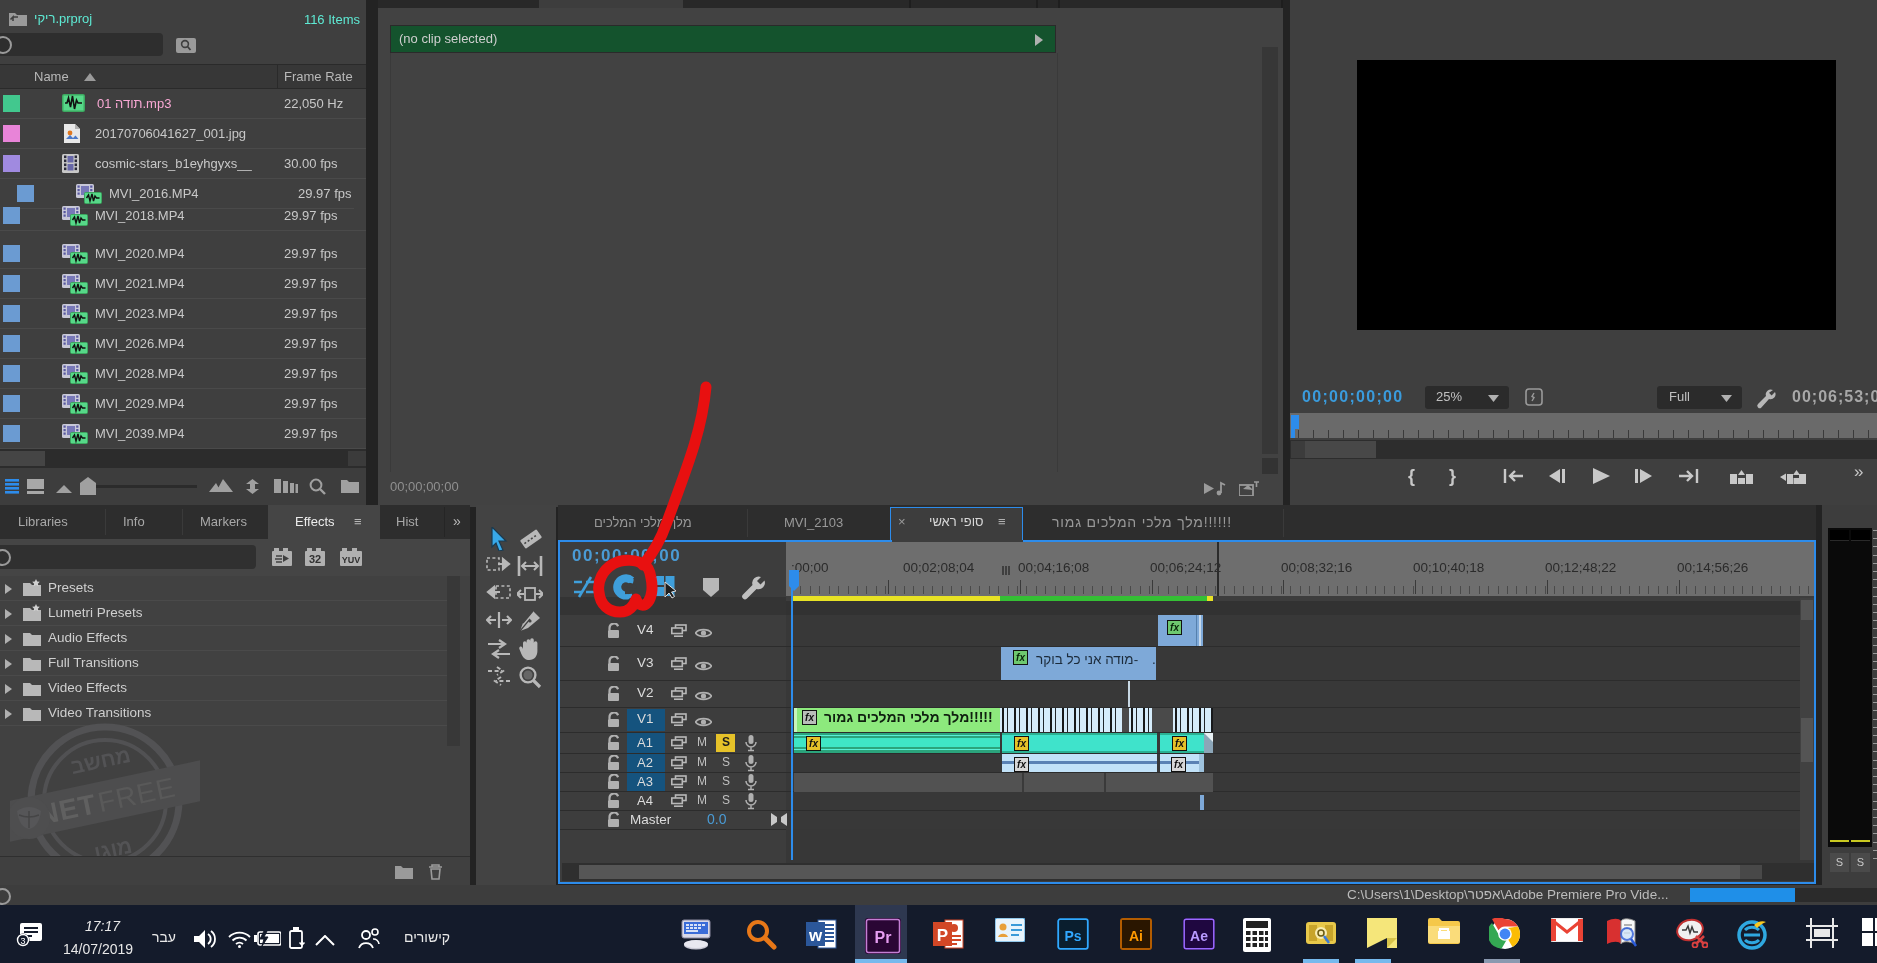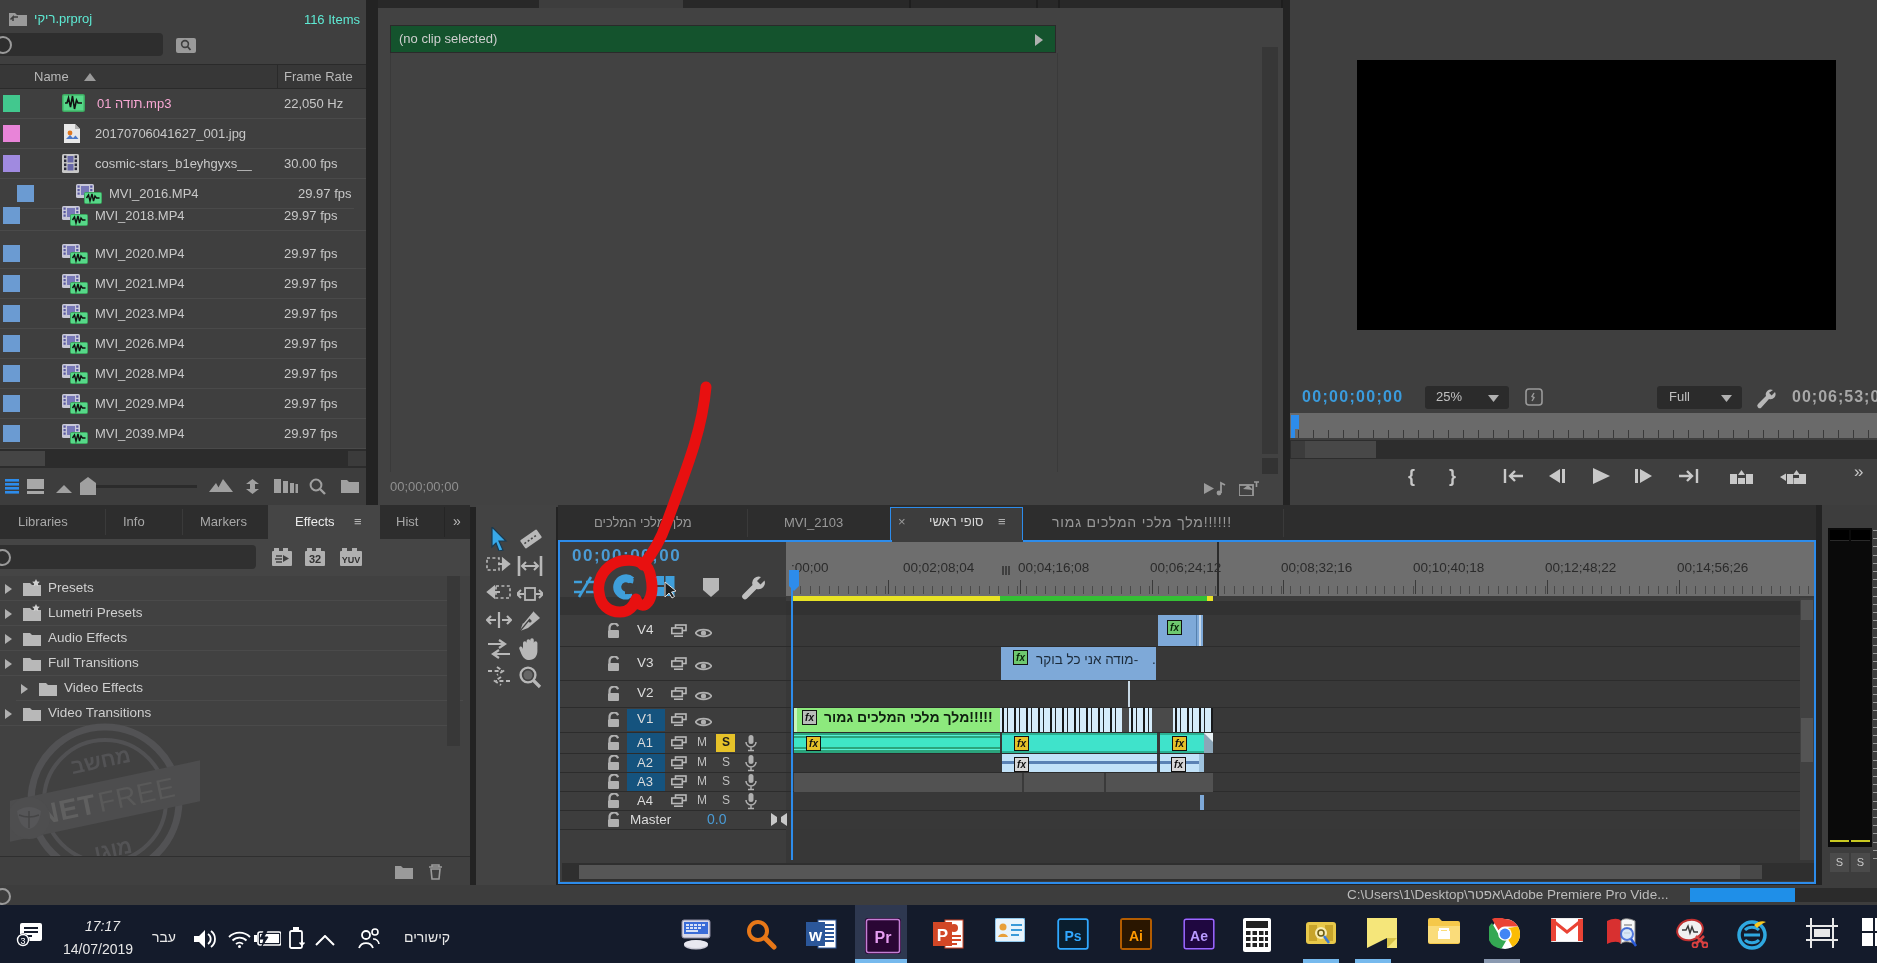--- a/index.html
+++ b/index.html
@@ -530,21 +530,21 @@
         </div>
         <div class="abs" style="left:0;top:146px;width:447px;height:25px;border-bottom:1px solid #4a4a4a;box-sizing:border-box;">
           <svg class="abs" style="left:5px;top:8px" width="7" height="10">
             <path d="M0 0 L7 5 L0 10 z" fill="#b0b0b0"></path>
           </svg>
           <svg class="abs" style="left:22px;top:3px" width="20" height="18" viewBox="0 0 20 18">
             <path d="M1 4 h7 l2 2 h9 v11 h-18 z" fill="#b8b8b8"></path>
           </svg>
           <div class="abs" style="left:48px;top:4px;color:#cfcfcf;font-size:13.5px;">Full Transitions</div>
         </div>
-        <div class="abs" style="left:16px;top:171px;width:447px;height:25px;border-bottom:1px solid #4a4a4a;box-sizing:border-box;">
+        <div class="abs" style="left:0;top:171px;width:447px;height:25px;border-bottom:1px solid #4a4a4a;box-sizing:border-box;">
           <svg class="abs" style="left:5px;top:8px" width="7" height="10">
             <path d="M0 0 L7 5 L0 10 z" fill="#b0b0b0"></path>
           </svg>
           <svg class="abs" style="left:22px;top:3px" width="20" height="18" viewBox="0 0 20 18">
             <path d="M1 4 h7 l2 2 h9 v11 h-18 z" fill="#b8b8b8"></path>
           </svg>
           <div class="abs" style="left:48px;top:4px;color:#cfcfcf;font-size:13.5px;">Video Effects</div>
         </div>
         <div class="abs" style="left:0;top:196px;width:447px;height:25px;border-bottom:1px solid #4a4a4a;box-sizing:border-box;">
           <svg class="abs" style="left:5px;top:8px" width="7" height="10">

